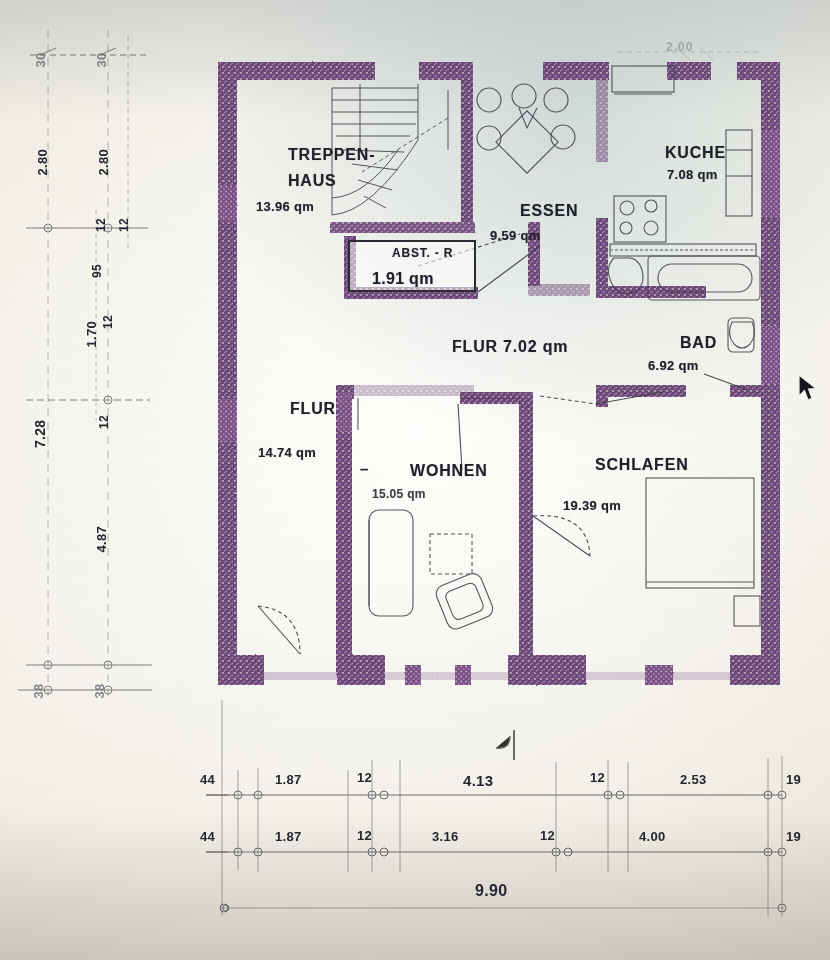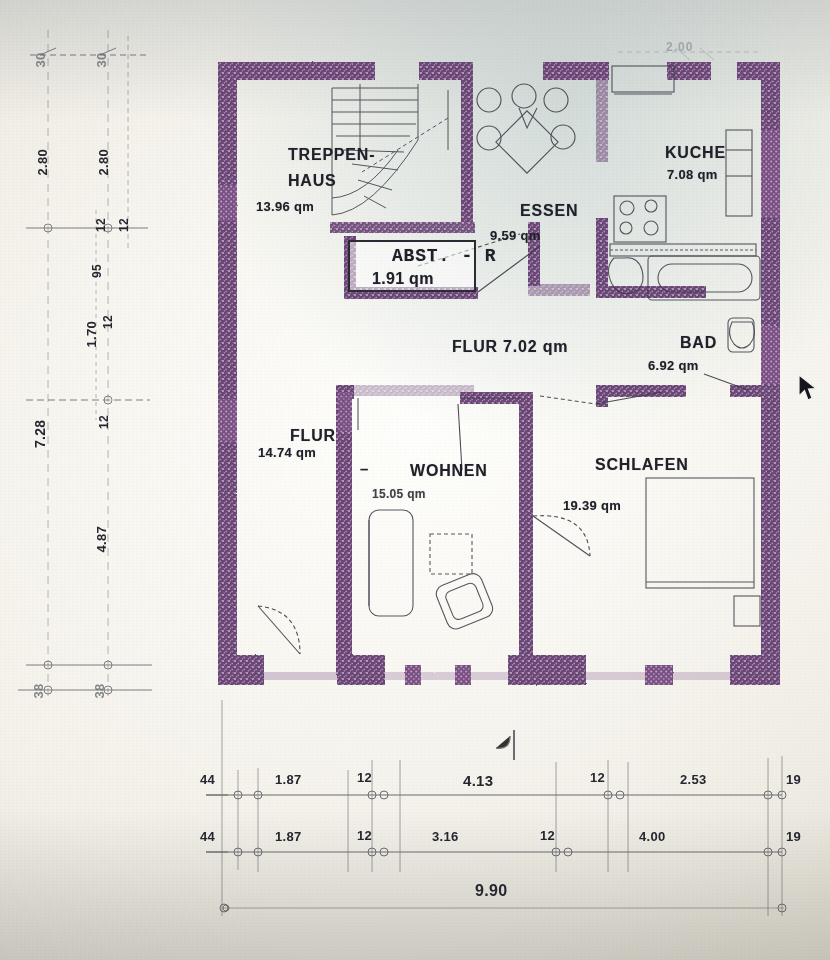--- a/index.html
+++ b/index.html
@@ -366,29 +366,29 @@
   <div class="lbl roomname" style="left:256px; top:172px;">HAUS</div>
   <div class="lbl roomarea" style="left:256px; top:199px;">13.96 qm</div>
 
   <div class="lbl roomname" style="left:633px; top:144px;">KUCHE</div>
   <div class="lbl roomarea" style="left:667px; top:167px;">7.08 qm</div>
 
   <div class="lbl roomname" style="left:488px; top:202px;">ESSEN</div>
   <div class="lbl roomarea" style="left:490px; top:228px;">9.59 qm</div>
 
   <div class="abstbox" style="left:348px; top:240px; width:128px; height:52px;"></div>
-  <div class="lbl roomname" style="left:360px; top:246px; font-size:18px;font-family:Liberation Mono, monospace;">ABST. - R</div>
+  <div class="lbl roomname" style="left:360px; top:246px; font-size:12px;">ABST. - R</div>
   <div class="lbl roomarea" style="left:372px; top:270px; font-size:16px;">1.91 qm</div>
 
   <div class="lbl roomname" style="left:420px; top:338px;">FLUR  7.02 qm</div>
 
   <div class="lbl roomname" style="left:648px; top:334px;">BAD</div>
   <div class="lbl roomarea" style="left:648px; top:358px;">6.92 qm</div>
 
-  <div class="lbl roomname" style="left:258px; top:427px;">FLUR</div>
+  <div class="lbl roomname" style="left:258px; top:400px;">FLUR</div>
   <div class="lbl roomarea" style="left:258px; top:445px;">14.74 qm</div>
 
   <div class="lbl roomname" style="left:378px; top:462px;">WOHNEN</div>
   <div class="lbl roomarea" style="left:372px; top:487px; font-size:12px; opacity:.85;">15.05 qm</div>
   <div class="lbl" style="left:360px; top:460px; font-size:15px;">–</div>
 
   <div class="lbl roomname" style="left:563px; top:456px;">SCHLAFEN</div>
   <div class="lbl roomarea" style="left:563px; top:482px;margin-top:16px;">19.39 qm</div>
 
   <div class="dimtxt" style="left:200px; top:772px;">44</div>

